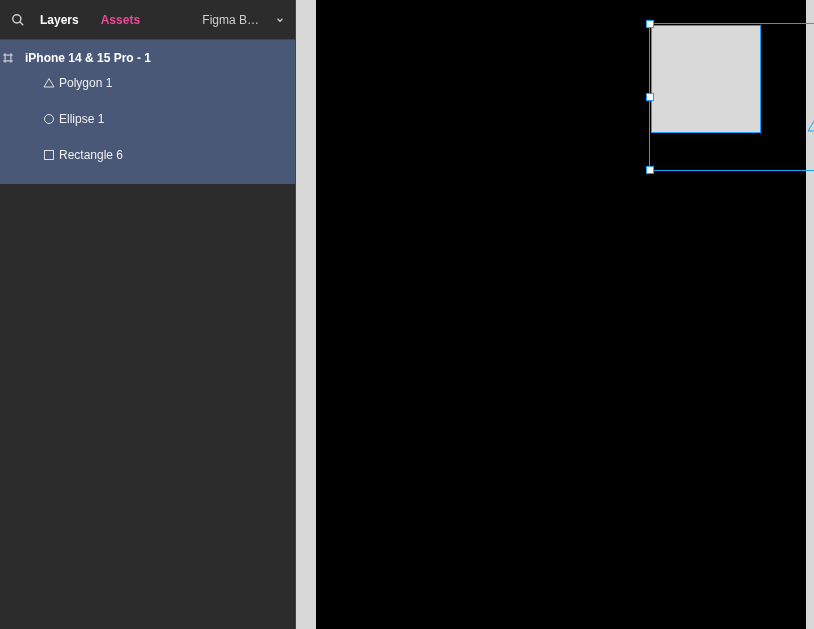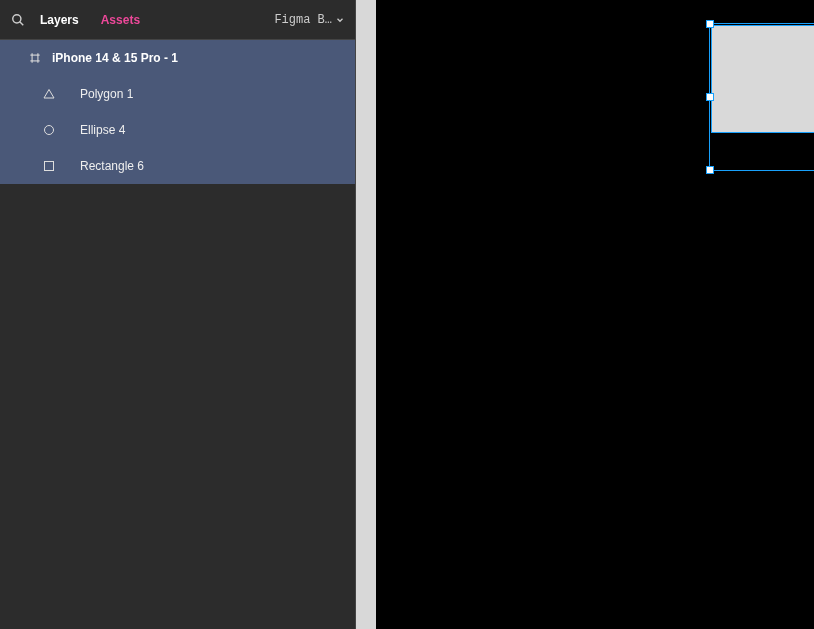--- a/index.html
+++ b/index.html
@@ -6,21 +6,21 @@
     body {
       font-family: -apple-system, BlinkMacSystemFont, "Segoe UI", sans-serif;
       background: #1e1e1e;
       color: #fff;
       width: 814px;
       height: 629px;
       overflow: hidden;
       display: flex;
     }
     .sidebar {
-      width: 356px;
+      width: 296px;
       height: 100%;
       background: #2c2c2c;
       border-right: 1px solid #444;
       display: flex;
       flex-direction: column;
     }
     .sidebar-header {
       display: flex;
       align-items: center;
       height: 40px;
@@ -38,44 +38,43 @@
       font-weight: 600;
       padding: 4px 8px;
       color: #ec4899;
       cursor: pointer;
     }
     .tab.active { color: #fff; }
     .project-dropdown {
       margin-left: auto;
       display: flex;
       align-items: center;
-      gap: 3px;
+      gap: 16px;
       font-size: 12px;
       color: #ccc;
       cursor: pointer;
-      font-family: Liberation Mono, monospace;
     }
     .frame-row {
       display: flex;
       align-items: center;
       height: 36px;
-      padding: 0 28px;
+      padding: 0 1px;
       gap: 10px;
       font-size: 12px;
       font-weight: 600;
       color: #fff;
       background: #4a5878;
       cursor: pointer;
     }
     .layer-row {
       display: flex;
-      align-items: center;
+      align-items: flex-start;
       height: 36px;
       padding: 0 1px 0 42px;
-      gap: 24px;
+      gap: 3px;
       font-size: 12px;
       color: #eee;
       background: #4a5878;
       cursor: pointer;
     }
     .layer-row:nth-of-type(2) { padding-top: 4px; }
     .icon-slot {
       width: 14px; height: 14px;
       display: flex;
       align-items: center;
@@ -174,21 +173,21 @@
     </span>
     <span>Polygon 1</span>
   </div>
 
   <div class="layer-row">
     <span class="icon-slot">
       <svg width="12" height="12" viewBox="0 0 24 24" fill="none" stroke="currentColor" stroke-width="2">
           <circle cx="12" cy="12" r="9"></circle>
         </svg>
     </span>
-    <span>Ellipse 4</span>
+    <span>Ellipse 1</span>
   </div>
 
   <div class="layer-row">
     <span class="icon-slot">
       <svg width="12" height="12" viewBox="0 0 24 24" fill="none" stroke="currentColor" stroke-width="2">
           <rect x="3" y="3" width="18" height="18"></rect>
         </svg>
     </span>
     <span>Rectangle 6</span>
   </div>

